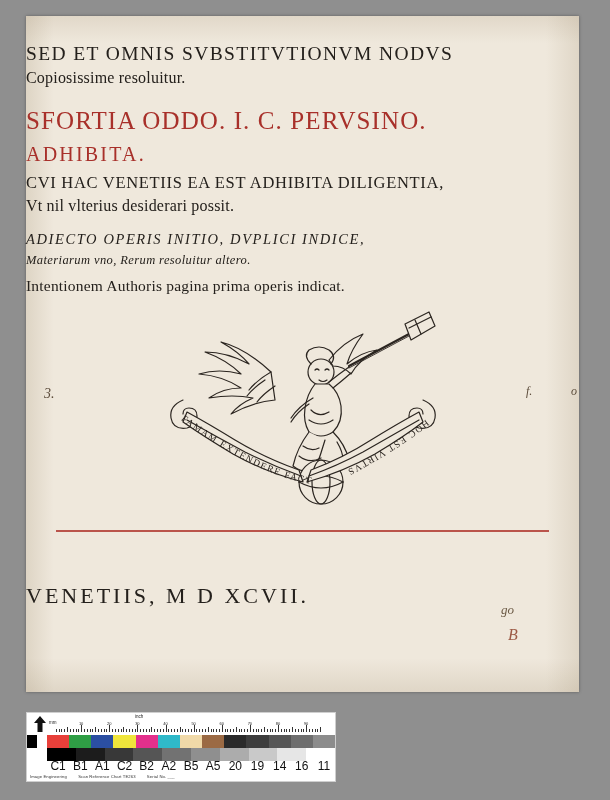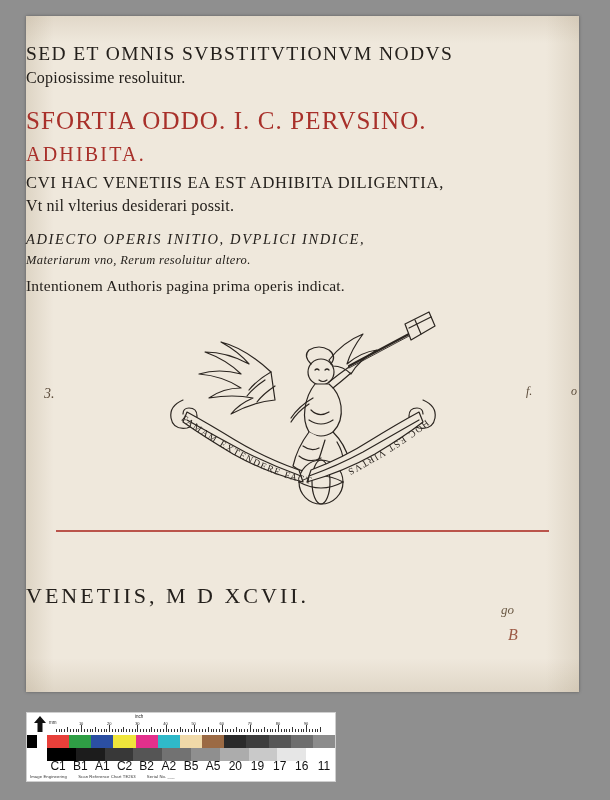--- a/index.html
+++ b/index.html
@@ -508,21 +508,21 @@
         <div class="patch-label">C1</div>
         <div class="patch-label">B1</div>
         <div class="patch-label">A1</div>
         <div class="patch-label">C2</div>
         <div class="patch-label">B2</div>
         <div class="patch-label">A2</div>
         <div class="patch-label">B5</div>
         <div class="patch-label">A5</div>
         <div class="patch-label">20</div>
         <div class="patch-label">19</div>
-        <div class="patch-label">17</div>
+        <div class="patch-label">14</div>
         <div class="patch-label">16</div>
         <div class="patch-label">11</div>
       </div>
   </div>
 
   <div id="cb-footer">
     <span>Image Engineering</span>
     <span>Scan Reference Chart  TE263</span>
     <span>Serial No. ___</span>
   </div>

